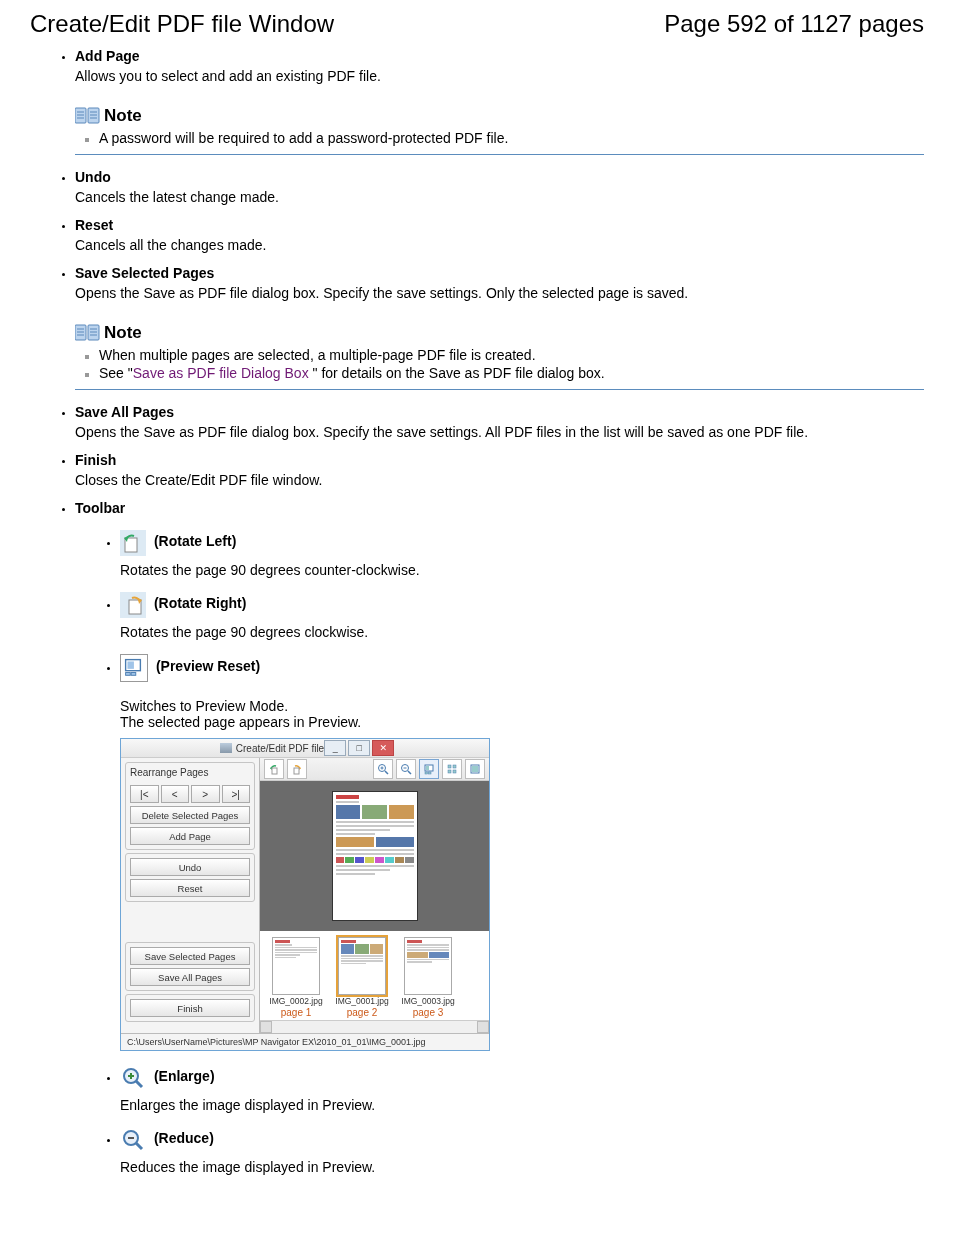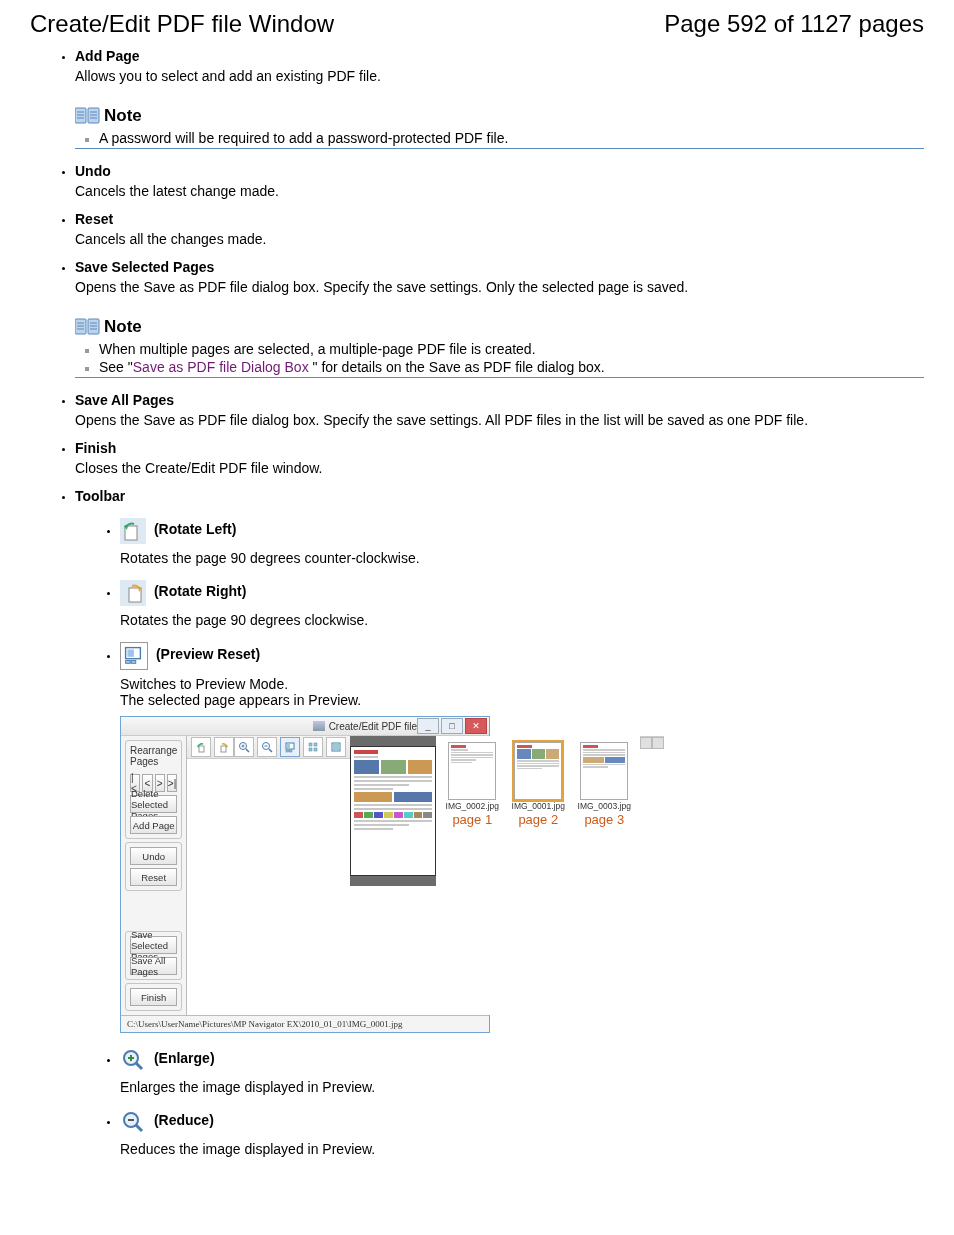--- a/index.html
+++ b/index.html
@@ -64,20 +64,21 @@
     display: inline-block;
     width: 26px;
     height: 18px;
   }
   ul.note-list {
     list-style: square;
     padding-left: 24px;
     margin: 4px 0 0 0;
     color: #999;
     border-bottom: 1px solid #5b8cbd;
+    padding-bottom: 6px;
   }
   ul.note-list li {
     color: #000;
     margin-bottom: 2px;
   }
   ul.note-list li::marker {
     color: #999;
     font-size: 12px;
   }
 
@@ -98,21 +99,21 @@
     margin: 8px 0 14px 0;
     width: 368px;
     border: 1px solid #6ea5d6;
     background: #f4f4f4;
     font-size: 10px;
     font-family: Tahoma, Arial, sans-serif;
     color: #333;
   }
   .win-titlebar {
     display: flex;
-    justify-content: flex-end;
+    justify-content: center;
     align-items: center;
     height: 18px;
     padding: 0 2px 0 6px;
     background: linear-gradient(#f8f8f8,#e6e6e6);
     border-bottom: 1px solid #ccc;
   }
   .win-title-left { display: flex; align-items: center; gap: 4px; }
   .win-title-icon {
     width: 12px; height: 10px;
     background: linear-gradient(#bcd, #89a);
@@ -154,21 +155,21 @@
     font-size: 10px;
   }
   .lp-btn {
     height: 16px; border: 1px solid #aaa;
     background: linear-gradient(#fff,#e6e6e6);
     display: flex; align-items: center; justify-content: center;
     font-size: 9.5px;
   }
   .left-panel .spacer { flex: 0 0 34px; }
 
-  .right-panel { flex: 1; display: flex; flex-direction: row; background: #fff; }
+  .right-panel { flex: 1; display: flex; flex-direction: column; background: #fff; }
   .rp-toolbar {
     height: 22px; background: linear-gradient(#f4f4f4,#e6e6e6);
     border-bottom: 1px solid #ccc;
     display: flex; justify-content: space-between; align-items: center;
     padding: 0 4px;
   }
   .tb-left, .tb-right { display: flex; gap: 3px; }
   .tb-icon {
     width: 18px; height: 18px; border: 1px solid #bdbdbd; background: #fff;
     display: flex; align-items: center; justify-content: center;
@@ -210,32 +211,31 @@
     width: 48px; height: 58px; background: #fff; border: 1px solid #aaa;
     padding: 2px; box-sizing: border-box;
     display: flex; flex-direction: column; gap: 1px;
   }
   .thumb-img.selected { outline: 2px solid #e5a23a; }
   .thumb-img .tl { height: 1.5px; background: #ccc; }
   .thumb-img .tl.r { background: #cc5555; width: 35%; height: 3px; }
   .thumb-imgrow { display: flex; gap: 1px; height: 10px; }
   .thumb-imgrow div { flex: 1; background: #6688bb; }
   .thumb-fn { font-size: 8.5px; color: #333; }
-  .thumb-pg { font-size: 13px; color: #cc5a1a; }
+  .thumb-pg { font-size: 10px; color: #cc5a1a; }
 
   .scrollbar {
     height: 12px; background: #f0f0f0; border-top: 1px solid #ccc;
     display: flex; justify-content: space-between;
   }
   .sb-arrow { width: 12px; background: #e0e0e0; border: 1px solid #bbb; box-sizing: border-box; }
 
   .path-bar {
     padding: 3px 6px; font-size: 9px; border-top: 1px solid #bbb; background: #f4f4f4;
     color: #333;
-    font-family: Liberation Serif, serif;
   }
 </style>
 </head>
 <body>
 
 <div class="page-header">
   <div>Create/Edit PDF file Window</div>
   <div>Page 592 of 1127 pages</div>
 </div>
 
@@ -347,21 +347,21 @@
       <li>
         <span class="toolbar-icon" style="background:#fff; border:1px solid #999">
           <svg viewBox="0 0 26 26" width="24" height="24">
             <rect x="5" y="5" width="16" height="12" fill="#fff" stroke="#4a7cb0" stroke-width="1.5"></rect>
             <rect x="7" y="7" width="7" height="8" fill="#a0c4e8"></rect>
             <rect x="5" y="19" width="5" height="3" fill="#a0c4e8" stroke="#4a7cb0"></rect>
             <rect x="11" y="19" width="5" height="3" fill="#a0c4e8" stroke="#4a7cb0"></rect>
           </svg>
         </span>
         <span class="term" style="vertical-align:middle"> (Preview Reset)</span>
-        <div class="desc" style="margin-top:6px">Switches to Preview Mode.</div>
+        <div class="desc" style="margin-top:16px">Switches to Preview Mode.</div>
         <div class="desc">The selected page appears in Preview.</div>
 
         
         <div class="screenshot">
           <div class="win-titlebar">
             <div class="win-title-left">
               <span class="win-title-icon"></span>
               <span>Create/Edit PDF file</span>
             </div>
             <div class="win-buttons">

